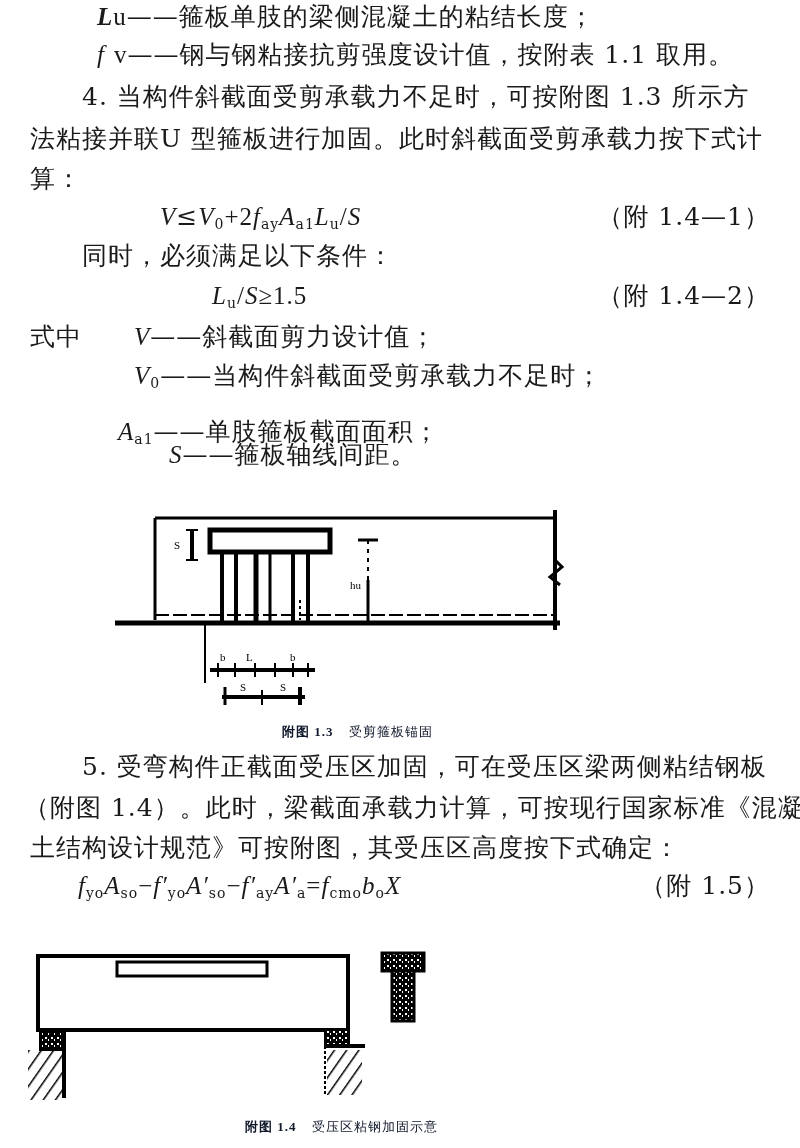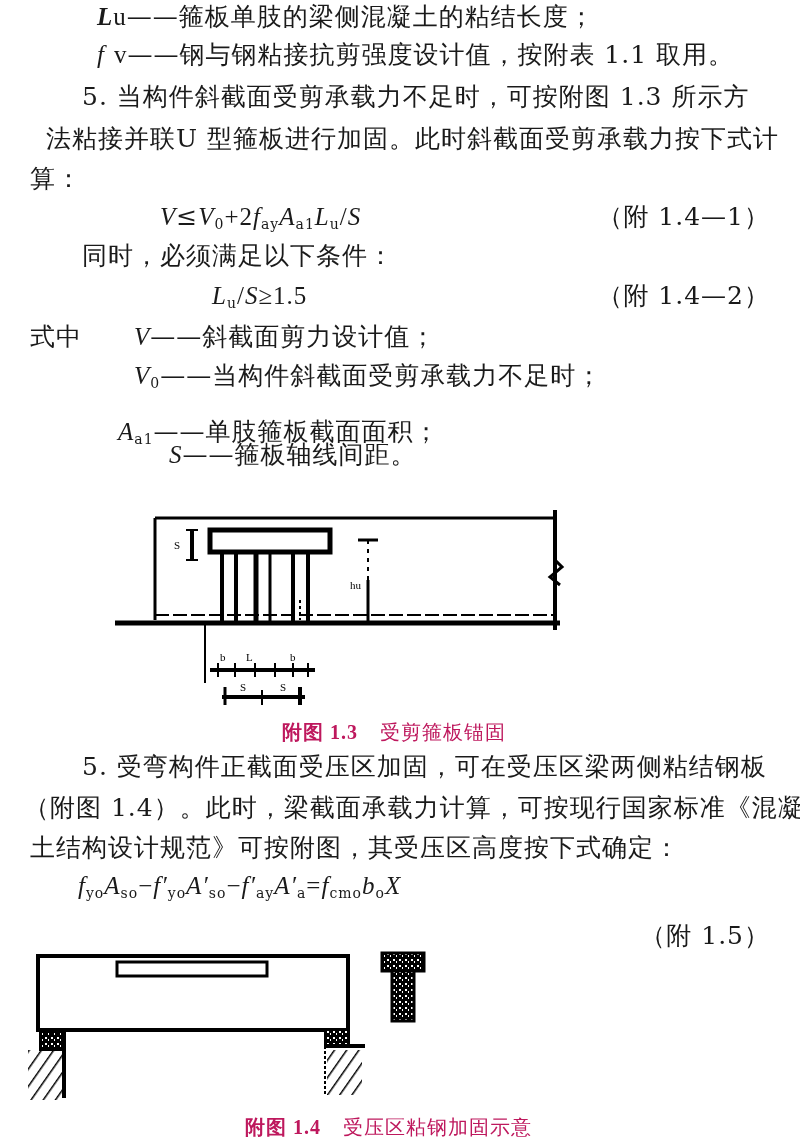--- a/index.html
+++ b/index.html
@@ -9,36 +9,36 @@
     color: #1a1a1a;
   }
   .line {
     position: absolute; white-space: nowrap;
     font-size: 25px; line-height: 34px; letter-spacing: 1px;
   }
   .var { font-family: "Liberation Serif", "DejaVu Serif", serif; font-style: italic; }
   .up { font-family: "Liberation Serif", "DejaVu Serif", serif; }
   sub { font-size: 14px; font-style: normal; vertical-align: -4px; line-height: 0; }
   .eqno { position: absolute; right: 30px; white-space: nowrap; font-size: 25px; line-height: 34px; letter-spacing: 1px; }
-  .caption { position: absolute; white-space: nowrap; font-size: 20px; line-height: 26px; color: #be185d; letter-spacing: 1px; }
+  .caption { position: absolute; white-space: nowrap; font-size: 13px; line-height: 26px; color: #0f172a; letter-spacing: 1px; }
   .caption b { font-family: "Liberation Serif", serif; font-weight: bold; }
   svg { position: absolute; }
 </style>
 </head>
 <body>
 
 <div class="line" style="left:97px; top:0px;">
   <span class="var" style="font-weight:bold;">L</span><span class="up">u</span><span>——</span><span>箍板单肢的梁侧混凝土的粘结长度；</span>
 </div>
 <div class="line" style="left:97px; top:38px;">
   <span class="var">f</span> <span class="up">v</span><span>——</span><span>钢与钢粘接抗剪强度设计值，按附表 1.1 取用。</span>
 </div>
 
-<div class="line" style="left:82px; top:80px;">5. 当构件斜截面受剪承载力不足时，可按附图 1.3 所示方</div>
-<div class="line" style="left:46px; top:122px;">法粘接并联U 型箍板进行加固。此时斜截面受剪承载力按下式计</div>
+<div class="line" style="left:82px; top:80px;">4. 当构件斜截面受剪承载力不足时，可按附图 1.3 所示方</div>
+<div class="line" style="left:30px; top:122px;">法粘接并联U 型箍板进行加固。此时斜截面受剪承载力按下式计</div>
 <div class="line" style="left:30px; top:162px;">算：</div>
 
 <div class="line" style="left:160px; top:200px;">
   <span class="var">V</span><span>≤</span><span class="var">V</span><sub>0</sub><span class="up">+2</span><span class="var">f</span><sub>ay</sub><span class="var">A</span><sub>a1</sub><span class="var">L</span><sub>u</sub><span class="up">/</span><span class="var">S</span>
 </div>
 <div class="eqno" style="top:200px;">（附 1.4—1）</div>
 
 <div class="line" style="left:82px; top:239px;">同时，必须满足以下条件：</div>
 
 <div class="line" style="left:212px; top:279px;">
@@ -117,21 +117,21 @@
   <b>附图 1.3</b>&nbsp;&nbsp;&nbsp;<span>受剪箍板锚固</span>
 </div>
 
 <div class="line" style="left:82px; top:750px;">5. 受弯构件正截面受压区加固，可在受压区梁两侧粘结钢板</div>
 <div class="line" style="left:24px; top:791px;">（附图 1.4）。此时，梁截面承载力计算，可按现行国家标准《混凝</div>
 <div class="line" style="left:30px; top:831px;">土结构设计规范》可按附图，其受压区高度按下式确定：</div>
 
 <div class="line" style="left:78px; top:869px;text-align:center;">
   <span class="var">f</span><sub>yo</sub><span class="var">A</span><sub>so</sub><span class="up">−</span><span class="var">f′</span><sub>yo</sub><span class="var">A′</span><sub>so</sub><span class="up">−</span><span class="var">f′</span><sub>ay</sub><span class="var">A′</span><sub>a</sub><span class="up">=</span><span class="var">f</span><sub>cmo</sub><span class="var">b</span><sub>o</sub><span class="var">X</span>
 </div>
-<div class="eqno" style="top:919px;">（附 1.5）</div>
+<div class="eqno" style="top:869px;">（附 1.5）</div>
 
 <svg width="680" height="180" viewBox="0 0 680 180" style="left:20px; top:940px;">
   <defs>
     <pattern id="hatch" width="10" height="10" patternUnits="userSpaceOnUse" patternTransform="rotate(35)">
       <line x1="0" y1="0" x2="0" y2="10" stroke="#000" stroke-width="3"></line>
     </pattern>
     <pattern id="speckle" width="6" height="6" patternUnits="userSpaceOnUse">
       <rect width="6" height="6" fill="#000"></rect>
       <rect x="1" y="1" width="2" height="2" fill="#fff"></rect>
       <rect x="4" y="3" width="1" height="2" fill="#fff"></rect>

